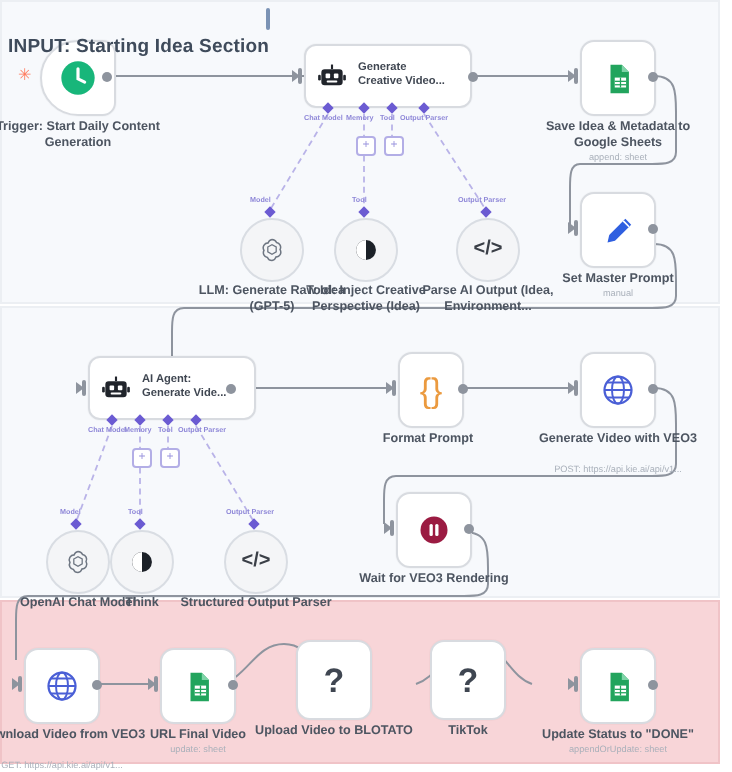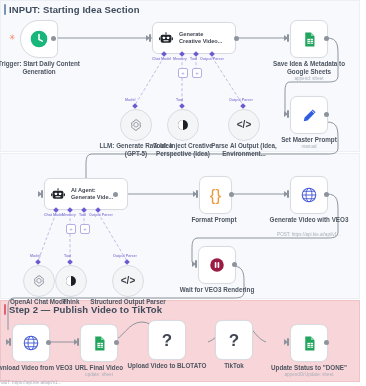--- a/index.html
+++ b/index.html
@@ -11,21 +11,21 @@
   }
   #canvas{position:relative;width:366px;height:386px;overflow:hidden;background:#fff;}
 
   
   .section{position:absolute;box-sizing:border-box;}
   .sec-input{left:0;top:0;width:360px;height:152px;background:#f7f9fc;border:1px solid #eceff3;}
   .sec-step1{left:0;top:153px;width:360px;height:146px;background:#f7f9fc;border:1px solid #eceff3;}
   .sec-step2{left:0;top:300px;width:360px;height:82px;background:#f8d5d8;border:1px solid #f0c3c7;}
 
   .sec-title{position:absolute;display:flex;align-items:flex-end;gap:3px;
-    white-space:nowrap;z-index:6;}
+    white-space:nowrap;z-index:6;flex-direction:column;}
   .sec-bar{display:inline-block;width:2px;height:11px;border-radius:1px;}
   .sec-txt{font-size:9.5px;font-weight:700;color:#3f4b5b;letter-spacing:.1px;}
 
   
   .node{position:absolute;z-index:4;}
   .nbox{
     width:36px;height:36px;border:1px solid #d8dbe0;border-radius:7px;
     background:#fff;display:flex;align-items:center;justify-content:center;
     box-shadow:0 0 0 .5px rgba(0,0,0,.02);
   }
@@ -119,24 +119,20 @@
       <path d="M70,213 L70,258"></path>
       <path d="M84,213 L84,228"></path>
       <path d="M98,213 L127,261"></path>
     </g>
   </svg>
 
   <div class="sec-title" style="left:4px;top:4px;">
     <span class="sec-bar" style="background:#7b93b5;"></span>
     <span class="sec-txt">INPUT: Starting Idea Section</span>
   </div>
-  <div class="sec-title" style="left:4px;top:304px;">
-    <span class="sec-bar" style="background:#e0636f;"></span>
-    <span class="sec-txt">Step 2 — Publish Video to TikTok</span>
-  </div>
 
   <div class="star" style="left:9px;top:34px;">✳</div>
 
   <div class="node" style="left:20px;top:20px;">
     <div class="nbox trig">
       <svg class="ic" width="20" height="20" viewBox="0 0 24 24">
         <circle cx="12" cy="12" r="10" fill="#18b67a"></circle>
         <path d="M12 6.5v6l4 2" stroke="#fff" stroke-width="1.9" fill="none" stroke-linecap="round"></path>
       </svg>
     </div>

